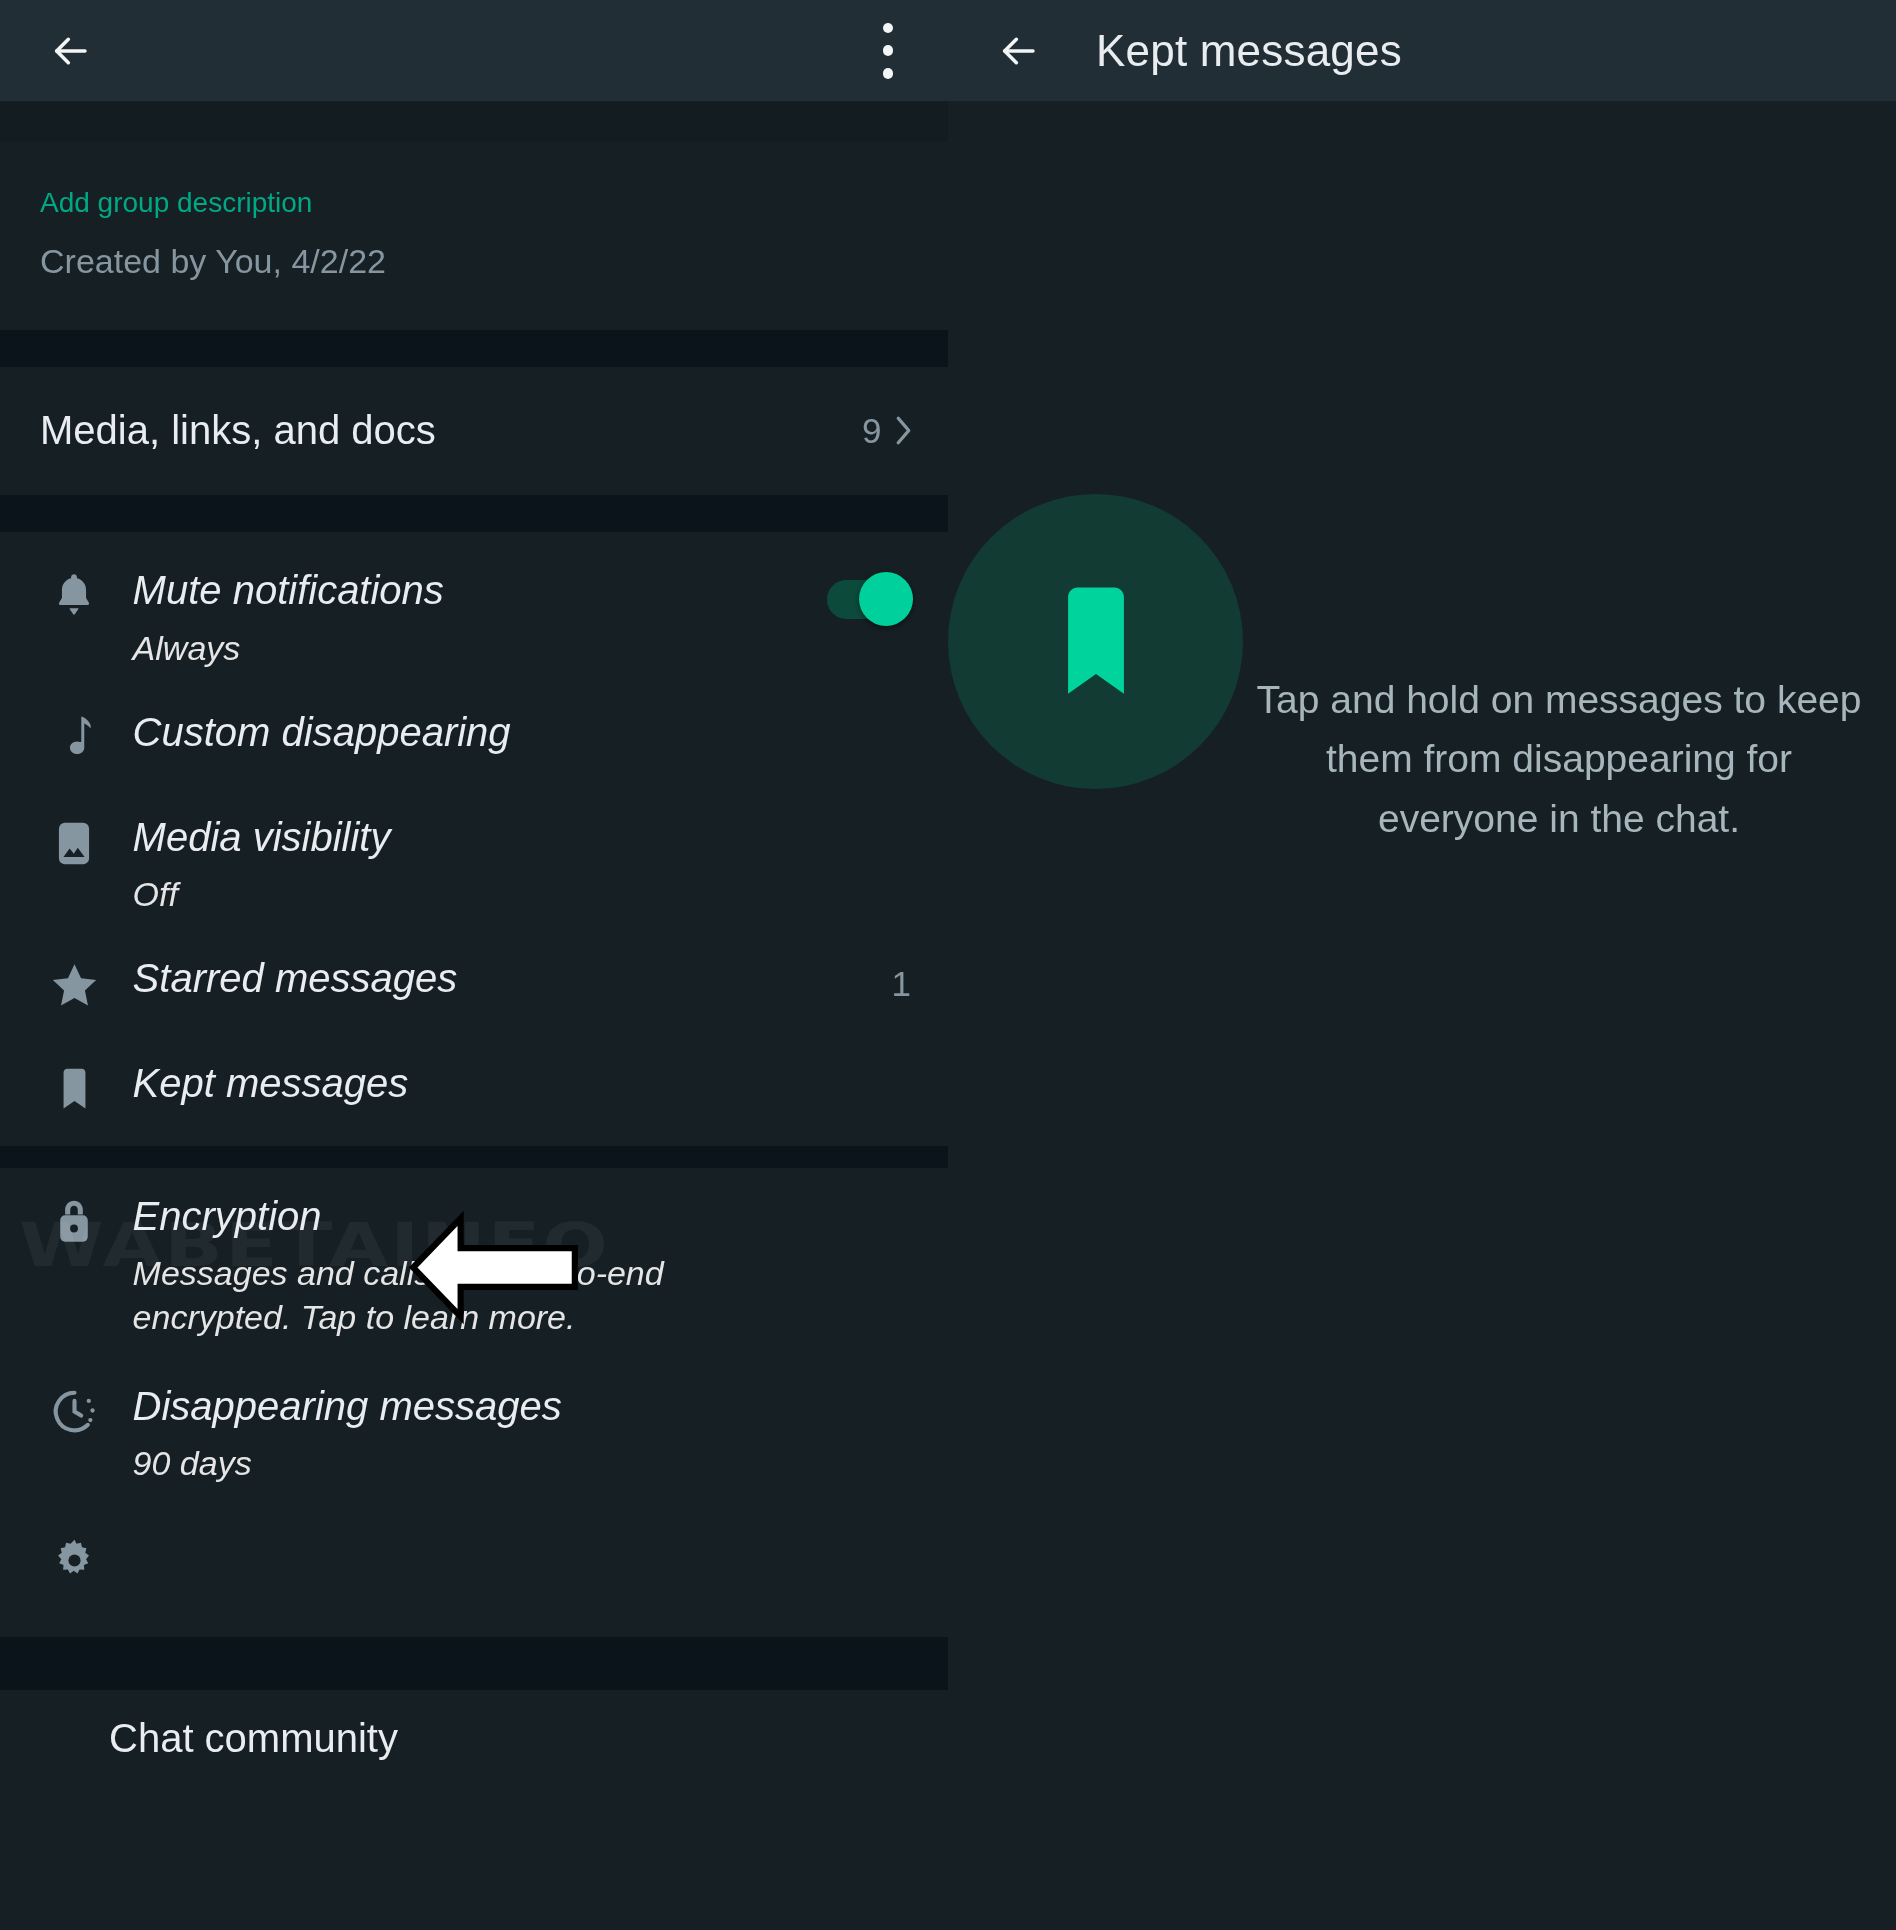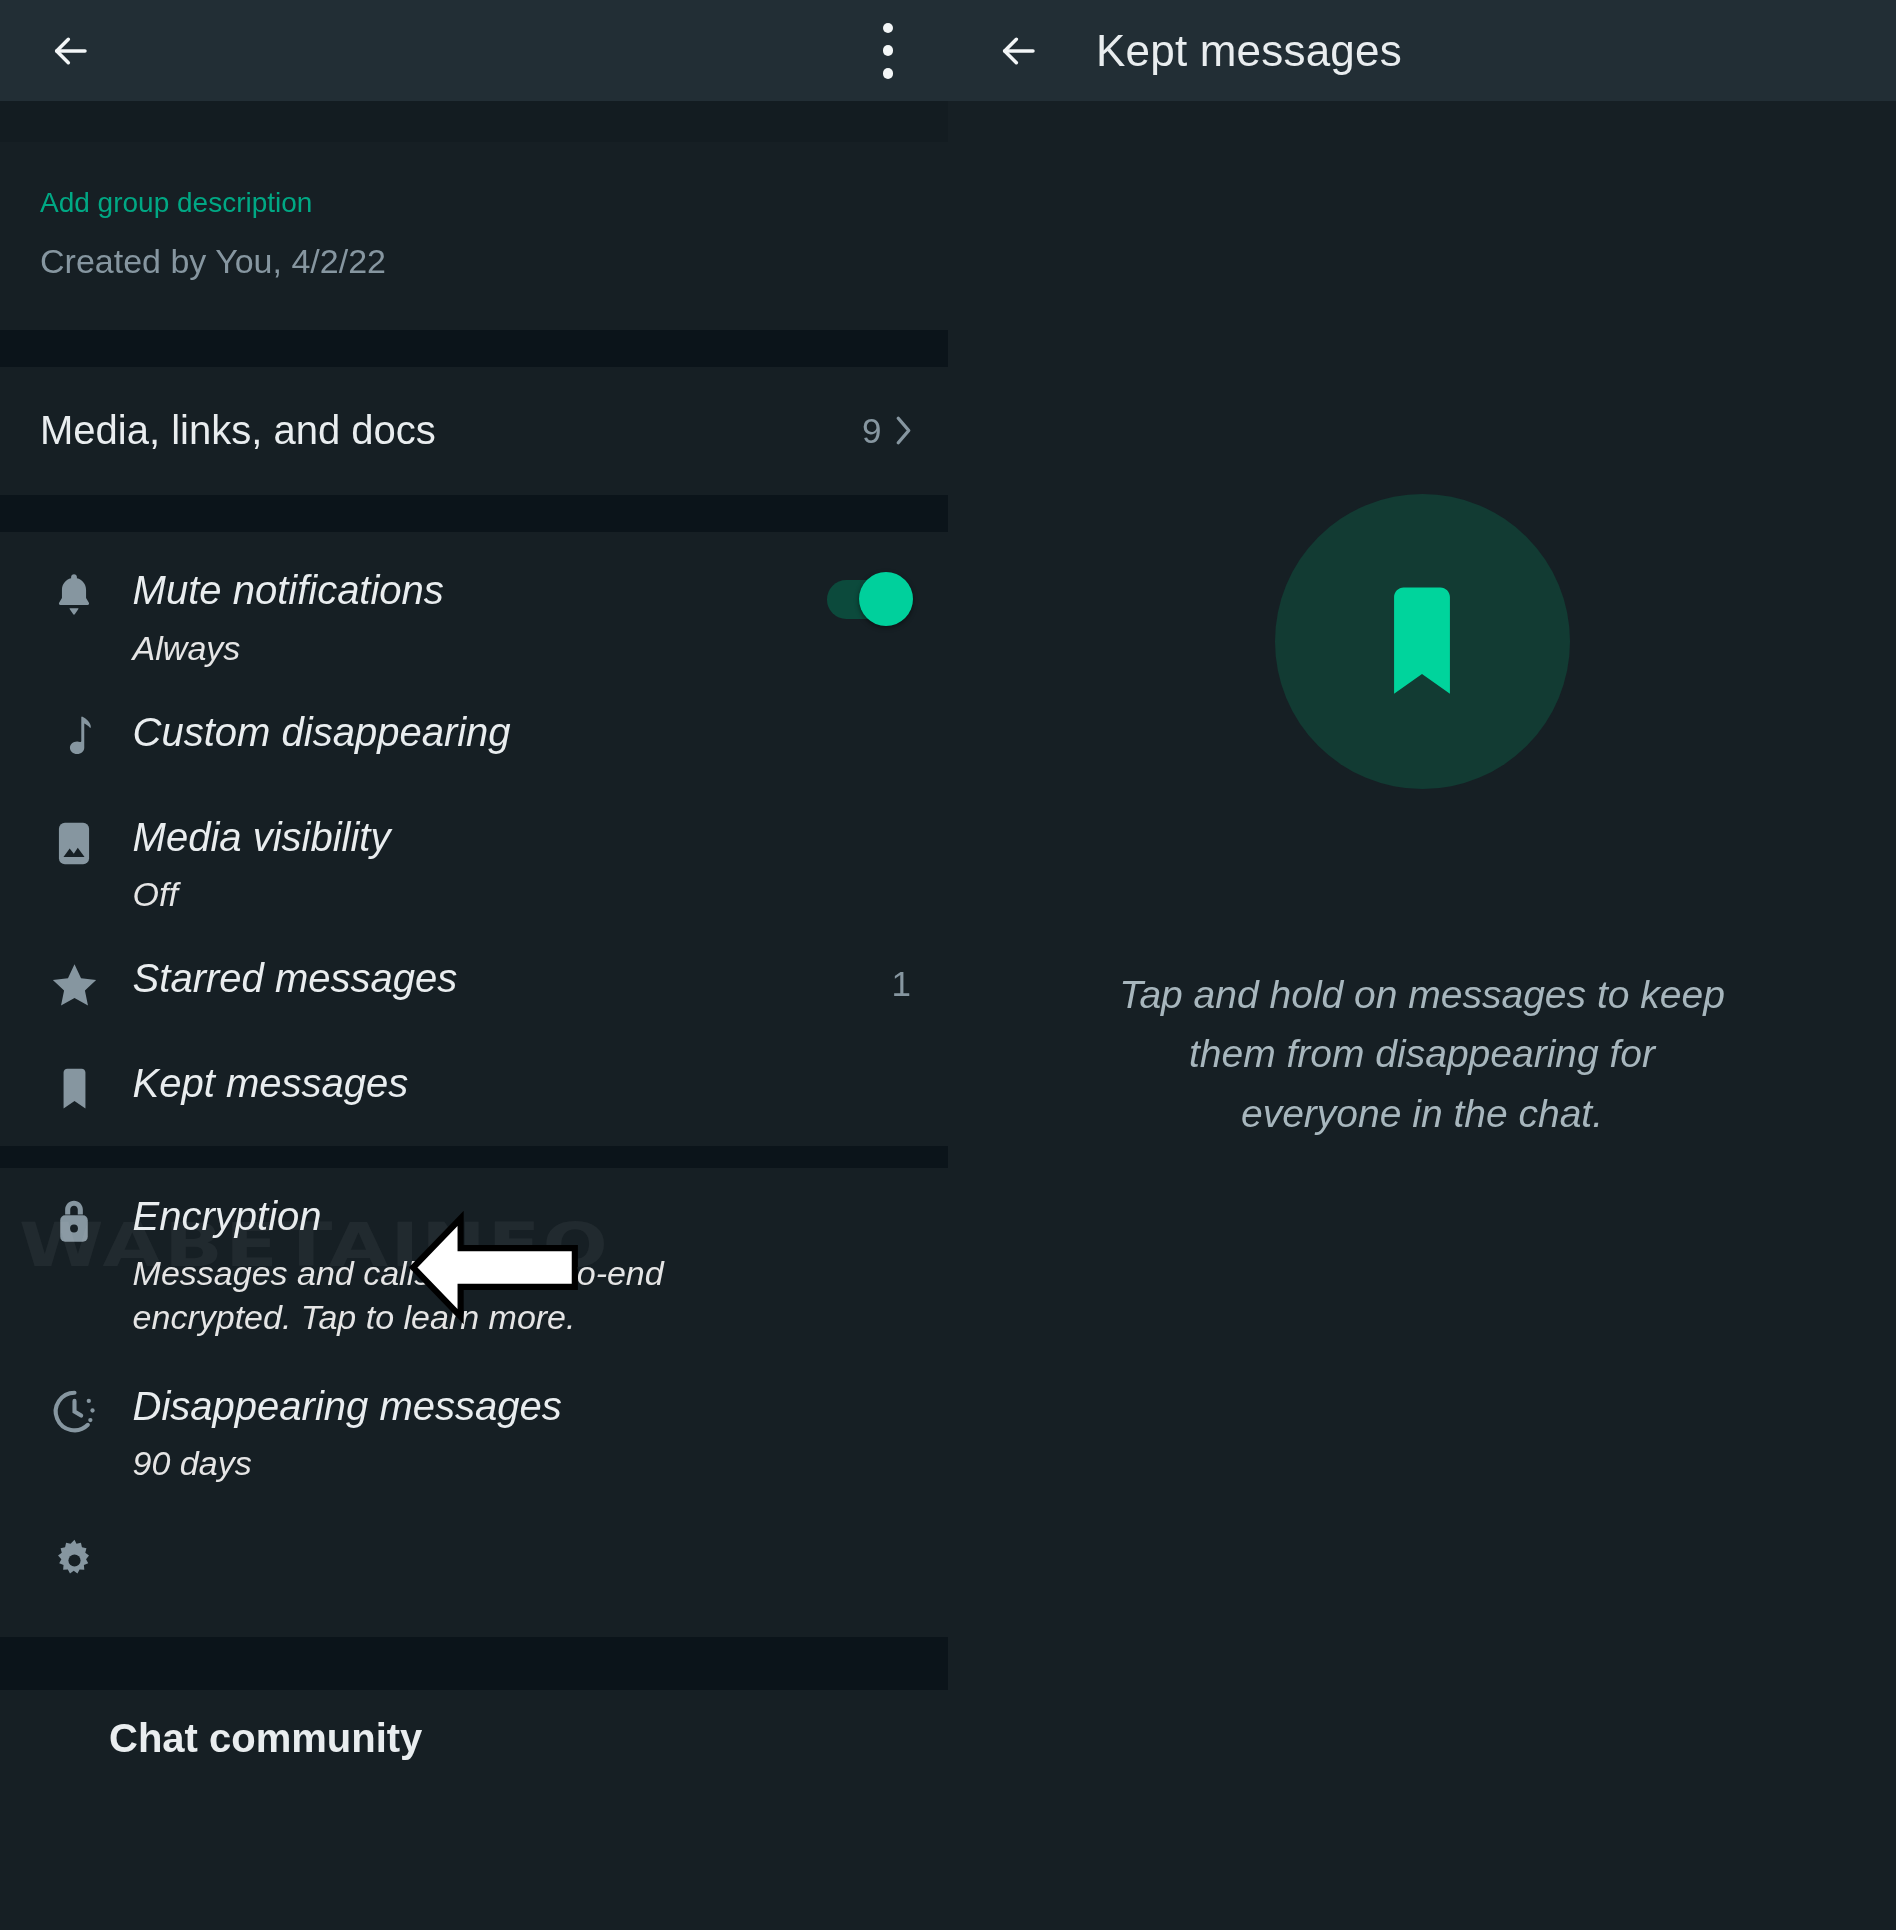--- a/index.html
+++ b/index.html
@@ -183,24 +183,22 @@
     position: relative;
     width: 948px;
     height: 1930px;
     background: #161f24;
     overflow: hidden;
   }
   .right-body {
     position: relative;
     height: calc(1930px - 101px);
     display: flex;
-    flex-direction: column;
-    align-items: center;
+    align-items: flex-start;
     padding-top: 393px;
-    font-style: italic;
   }
   .kept-circle {
     width: 295px; height: 295px;
     border-radius: 50%;
     background: #123b33;
     display: flex;
     align-items: center;
     justify-content: center;
   }
   .kept-circle svg { display: block; }
@@ -245,21 +243,21 @@
 
   
   .cut-row {
     background: #161f24;
     height: 70px;
     display: flex;
     align-items: flex-start;
     padding: 24.6px 37px 0 109px;
     overflow: hidden;
   }
-  .cut-row .row-title { font-size: 40px; font-weight: bold; }
+  .cut-row .row-title { font-size: 40px; }
 </style>
 </head>
 <body>
 
 <div id="app">
 
   <div class="panel-left">
 
     <div class="appbar">
       <div class="icon-btn">

